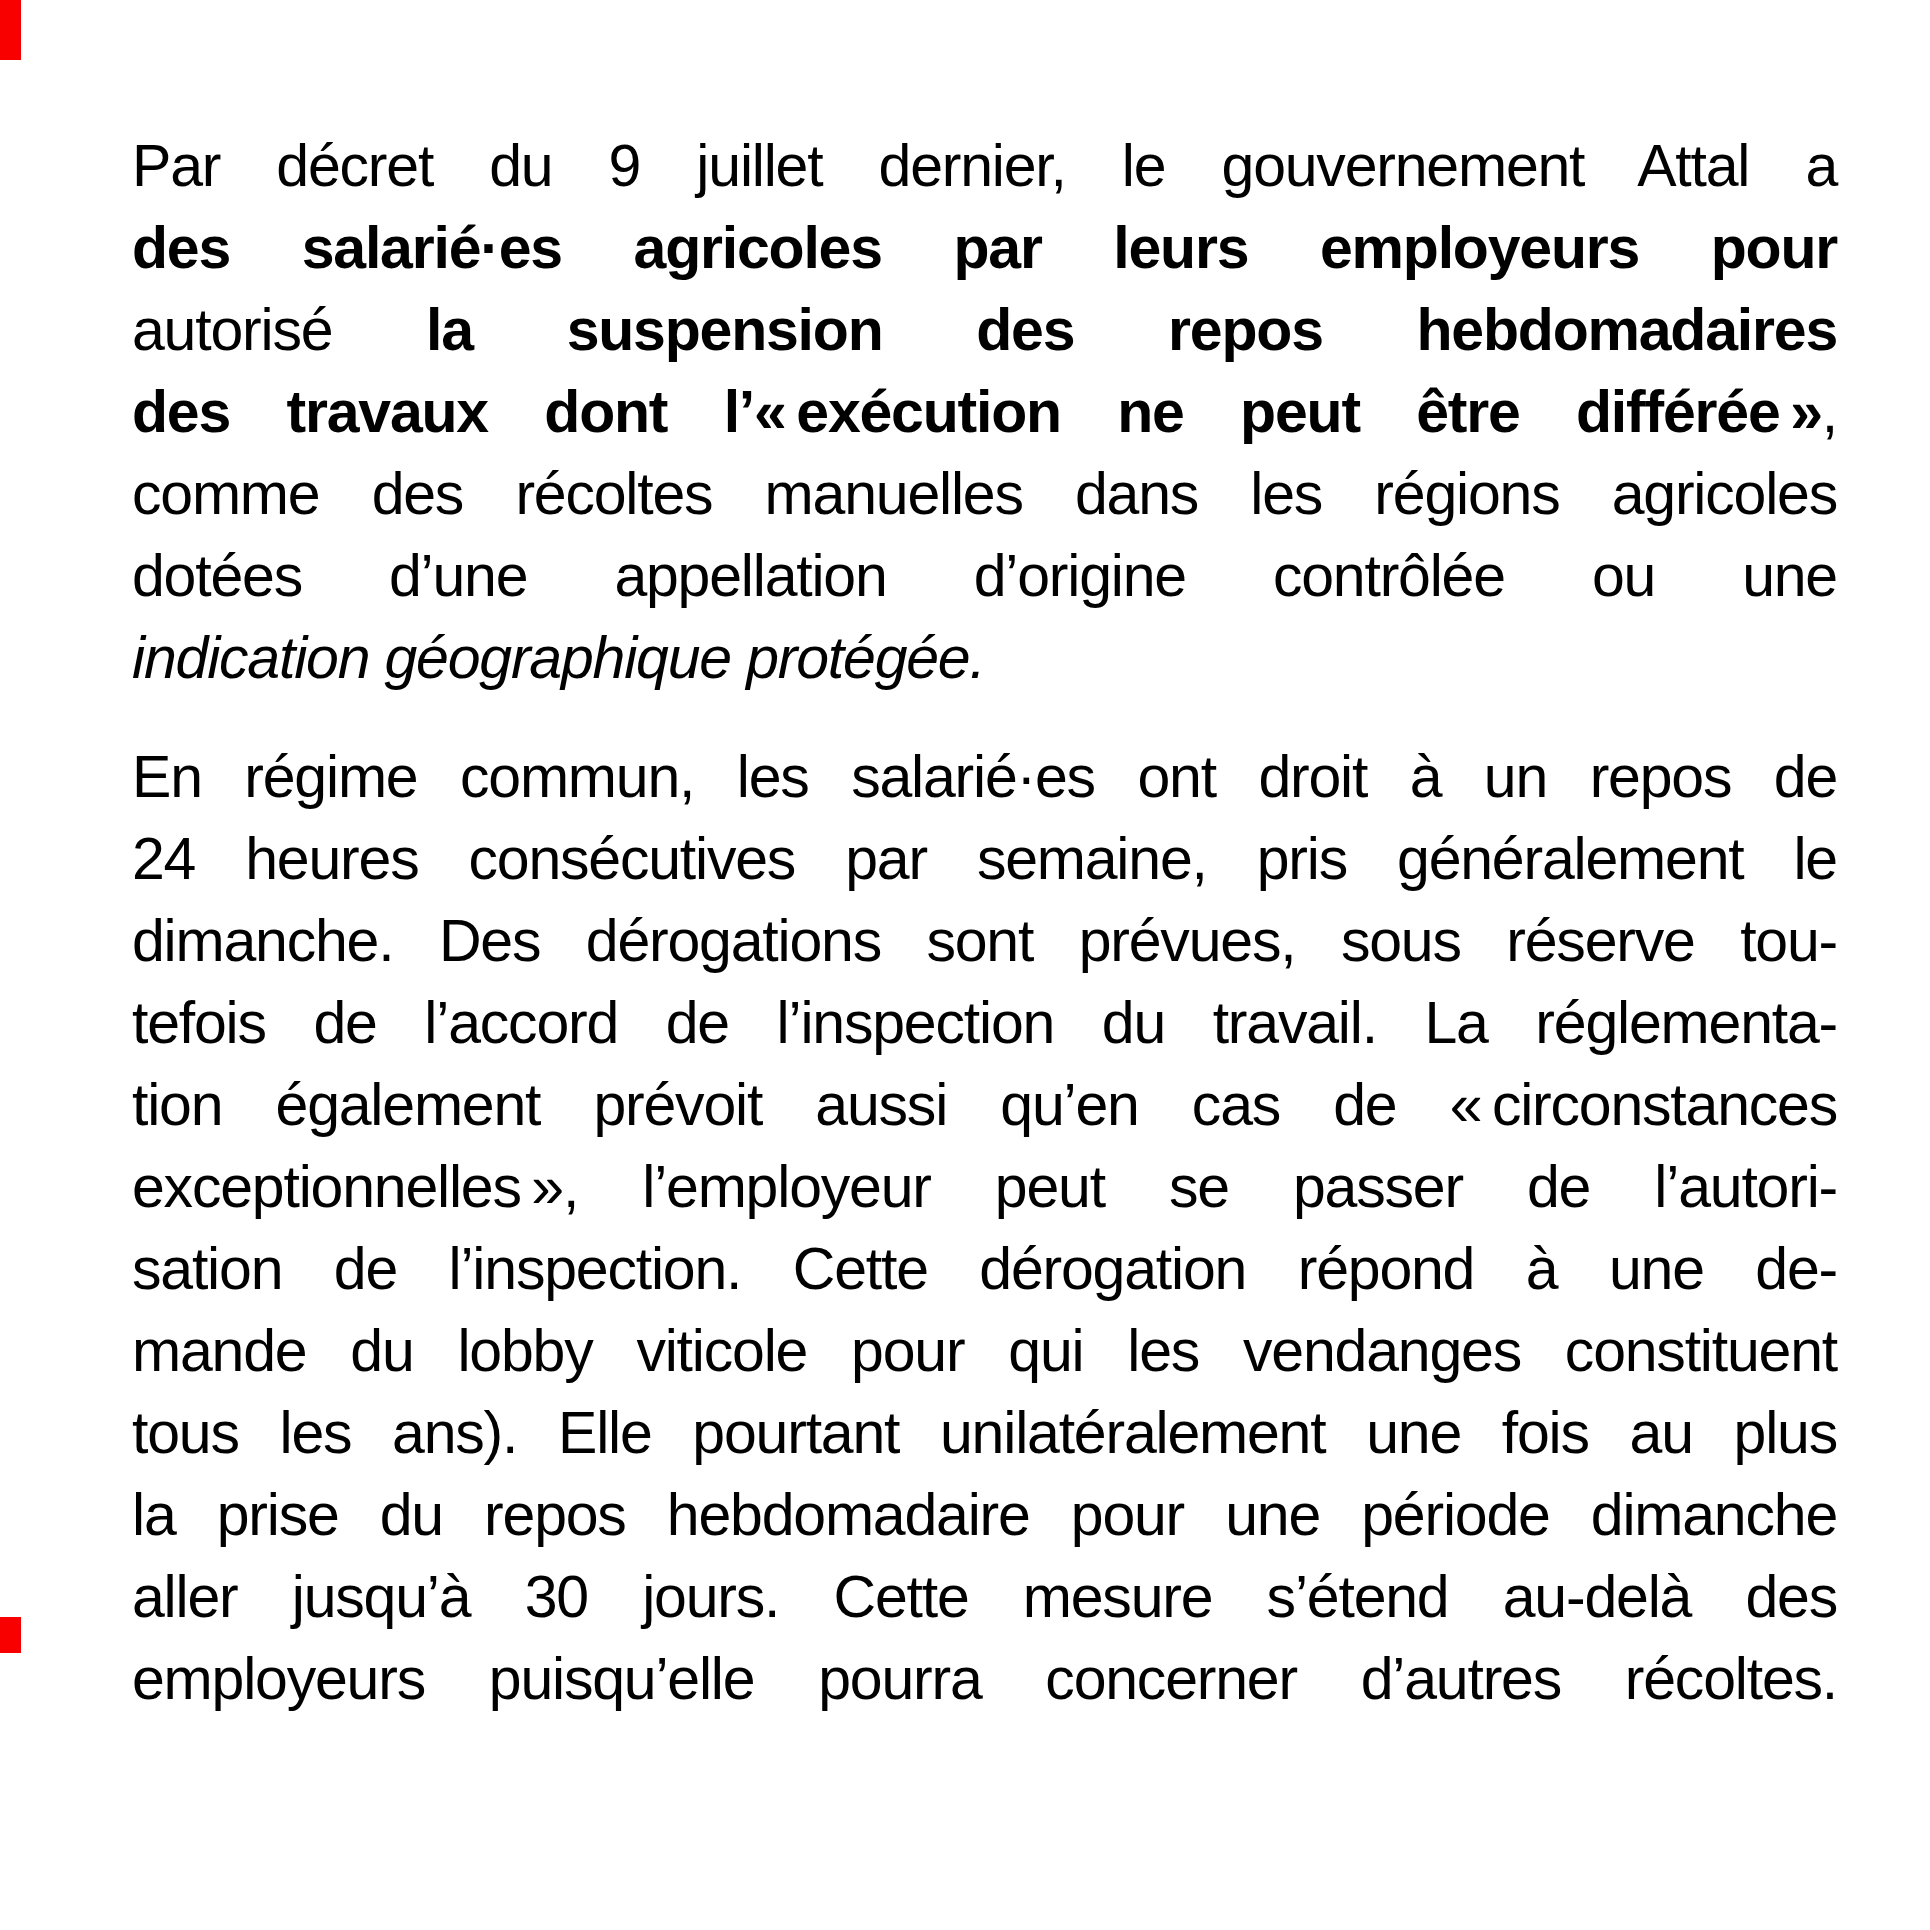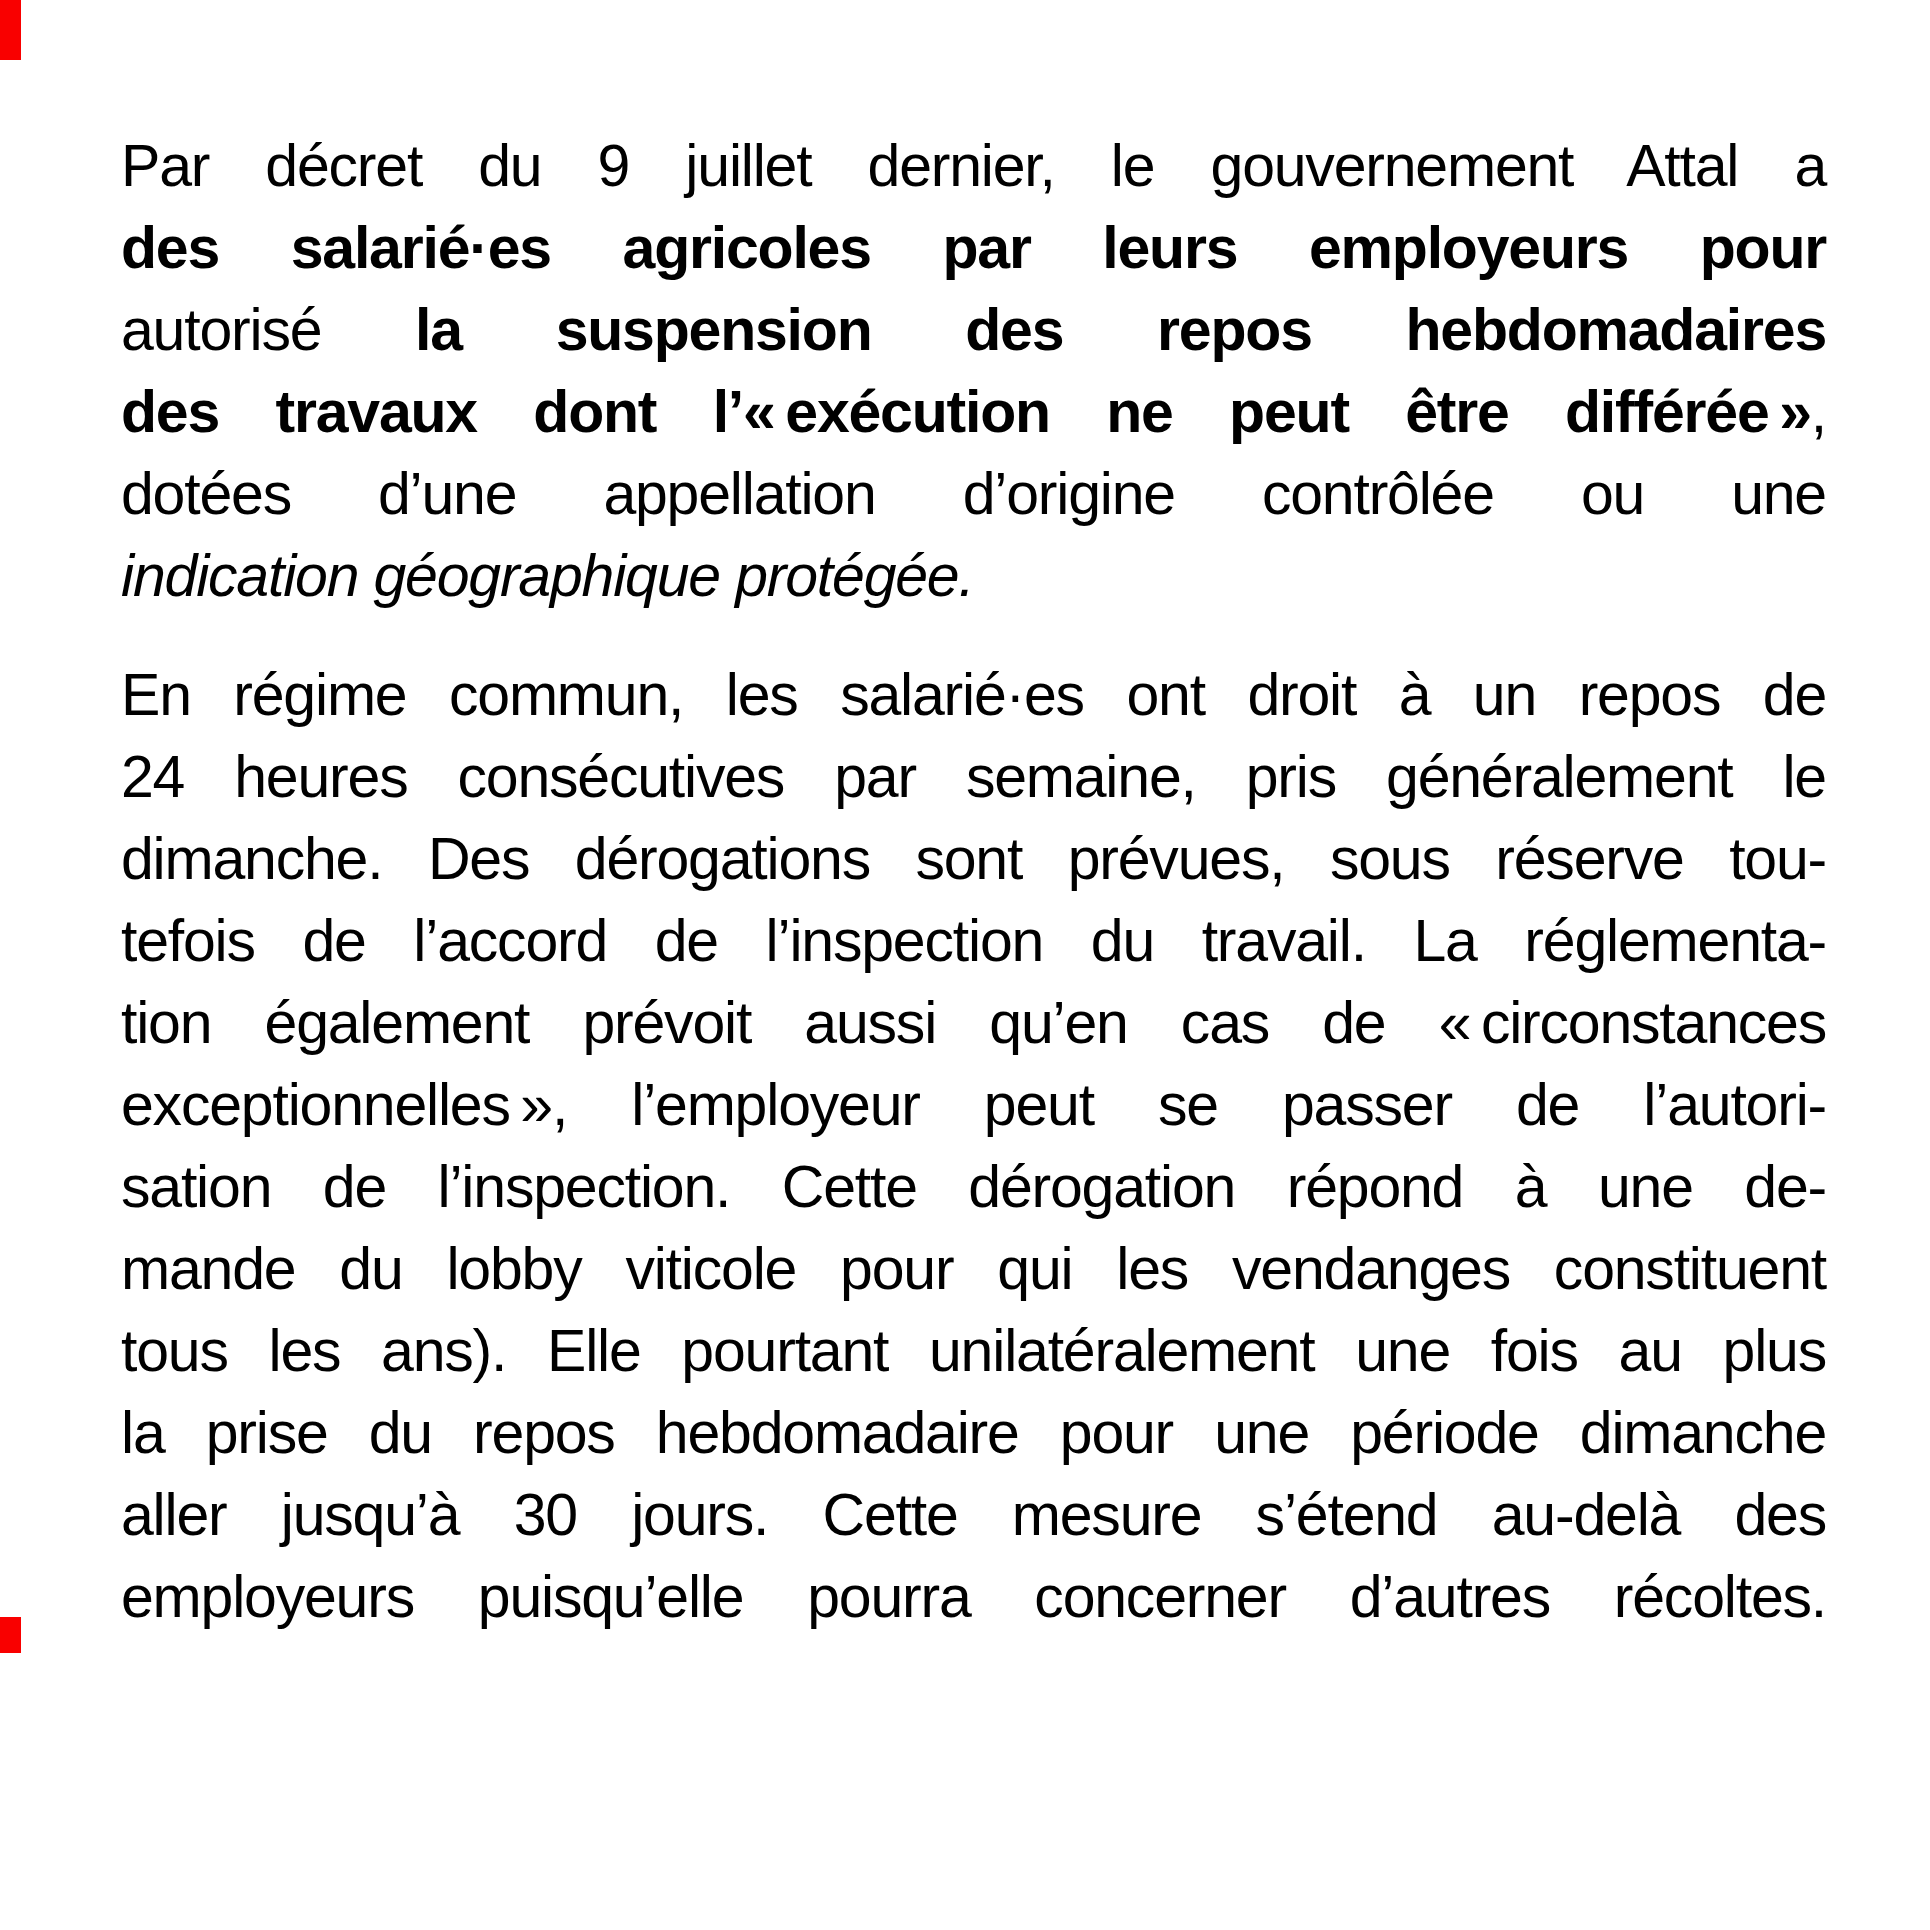--- a/index.html
+++ b/index.html
@@ -7,21 +7,21 @@
     position: relative;
     width: 1930px;
     height: 1930px;
     background: #ffffff;
     overflow: hidden;
     font-family: "Liberation Sans", "DejaVu Sans", sans-serif;
     color: #000000;
   }
   .content {
     position: absolute;
-    left: 121px;
+    left: 132px;
     top: 125px;
     width: 1705px;
   }
   .para { margin: 0 0 37px 0; }
   .para:last-child { margin-bottom: 0; }
   .line {
     font-size: 59px;
     line-height: 82px;
     letter-spacing: -1.2px;
     text-align: justify;
@@ -39,20 +39,21 @@
 
 <div class="page" style="background: rgb(255, 255, 255); color: rgb(0, 0, 0);">
   <div class="marker marker-top" style="background: rgb(249, 0, 0);"></div>
   <div class="marker marker-mid" style="background: rgb(249, 0, 0);"></div>
   <div class="content">
       <div class="para">
         <div class="line"><span>Par décret du 9 juillet dernier, le gouvernement Attal a</span></div>
         <div class="line"><span class="seg-bold">des salarié·es agricoles par leurs employeurs pour</span></div>
         <div class="line"><span>autorisé </span><span class="seg-bold">la suspension des repos hebdomadaires</span></div>
         <div class="line"><span class="seg-bold">des travaux dont l’« exécution ne peut être différée »</span><span>,</span></div>
+        <div class="line"><span>comme des récoltes manuelles dans les régions agricoles</span></div>
         <div class="line"><span>dotées d’une appellation d’origine contrôlée ou une</span></div>
         <div class="line last-left"><span>indication géographique protégée.</span></div>
       </div>
       <div class="para">
         <div class="line"><span>En régime commun, les salarié·es ont droit à un repos de</span></div>
         <div class="line"><span>24 heures consécutives par semaine, pris généralement le</span></div>
         <div class="line"><span>dimanche. Des dérogations sont prévues, sous réserve tou-</span></div>
         <div class="line"><span>tefois de l’accord de l’inspection du travail. La réglementa-</span></div>
         <div class="line"><span>tion également prévoit aussi qu’en cas de « circonstances</span></div>
         <div class="line"><span>exceptionnelles », l’employeur peut se passer de l’autori-</span></div>

